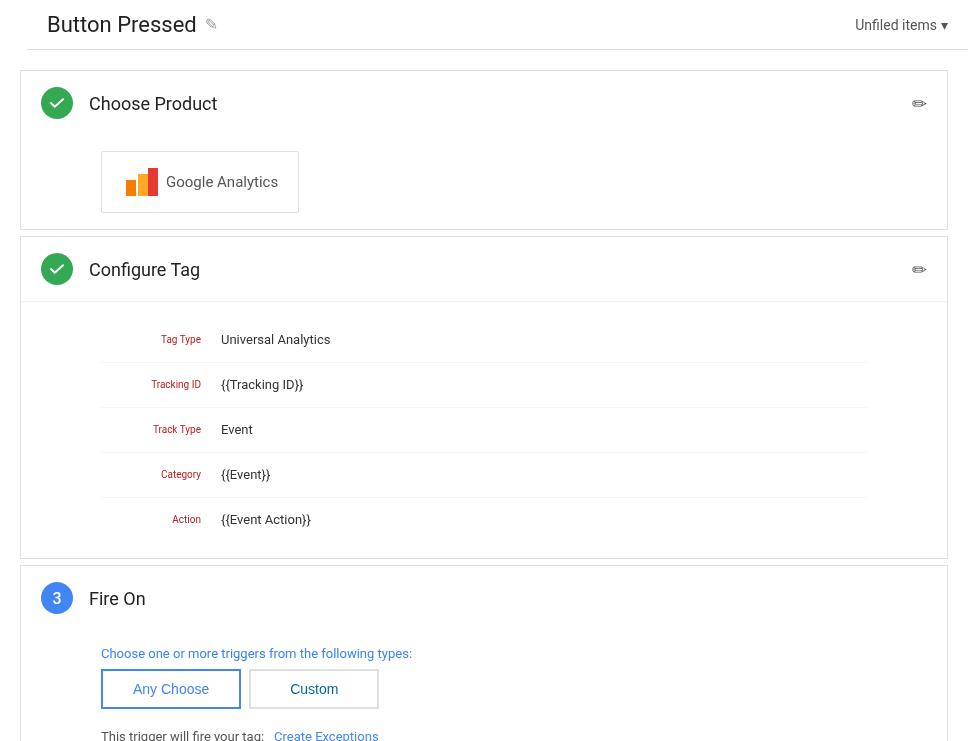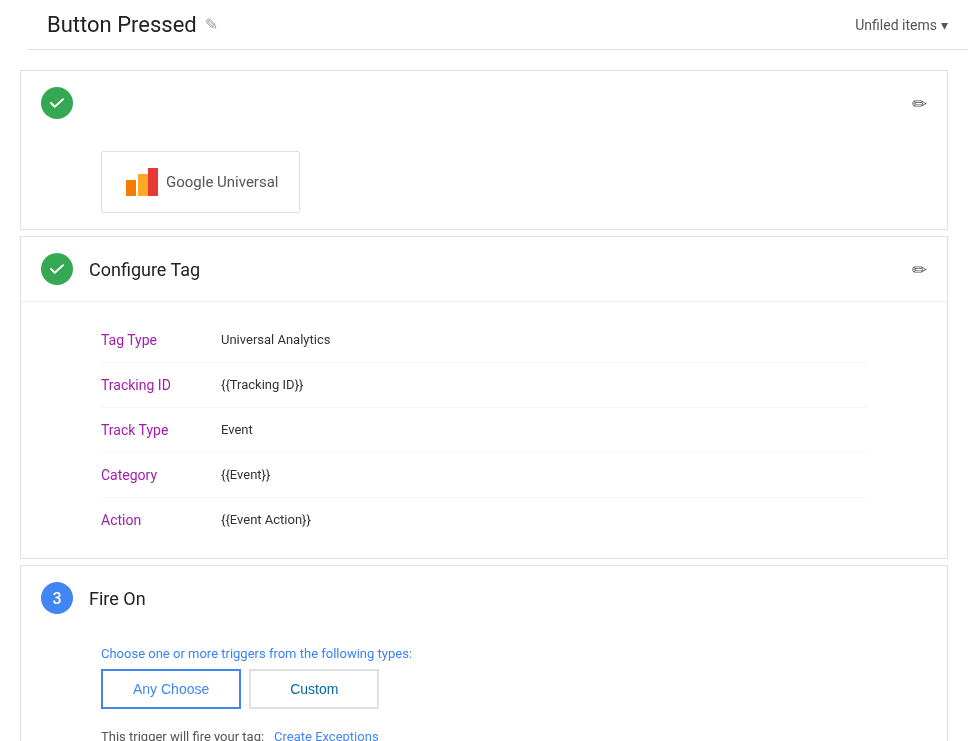--- a/index.html
+++ b/index.html
@@ -143,23 +143,23 @@
       padding: 10px 0;
       border-bottom: 1px solid #f5f5f5;
     }
 
     .config-row:last-child {
       border-bottom: none;
     }
 
     .config-label {
       width: 120px;
-      color: #a21caf;
-      font-size: 14px;
-      text-align: left;
+      color: #b91c1c;
+      font-size: 10px;
+      text-align: right;
       padding-right: 20px;
       line-height: 24px;
     }
 
     .config-value {
       color: #333;
       font-size: 13px;
       line-height: 24px;
     }
 
@@ -256,39 +256,40 @@
 
   <div class="sections-wrapper">
 
     <div class="section-block" style="margin-top: 20px;">
       <div class="section-header no-border">
         <div class="circle-check">
           <svg viewBox="0 0 24 24" fill="none" xmlns="http://www.w3.org/2000/svg">
             <polyline points="4,12 9,17 20,7" stroke="white" stroke-width="2.5" stroke-linecap="round" stroke-linejoin="round"></polyline>
           </svg>
         </div>
+        <span class="section-title">Choose Product</span>
         <span class="pencil-icon">✏</span>
       </div>
       <div class="choose-product-body">
         <div class="ga-box">
           <div class="ga-icon-wrapper">
 
             <svg width="36" height="36" viewBox="0 0 36 36" xmlns="http://www.w3.org/2000/svg">
               <rect width="36" height="36" fill="white"></rect>
 
               <rect x="4" y="16" width="10" height="16" fill="#F57C00"></rect>
 
               <rect x="16" y="10" width="10" height="22" fill="#FFA726"></rect>
 
               <polygon points="27,4 36,4 36,12 31.5,8 27,4" fill="#E53935"></polygon>
               <rect x="26" y="4" width="10" height="28" fill="#E53935"></rect>
             </svg>
           </div>
           <span class="ga-text">
-            <span class="ga-google">Google </span><span class="ga-analytics">Universal</span>
+            <span class="ga-google">Google </span><span class="ga-analytics">Analytics</span>
           </span>
         </div>
       </div>
     </div>
 
     <div class="section-block">
       <div class="section-header">
         <div class="circle-check">
           <svg viewBox="0 0 24 24" fill="none" xmlns="http://www.w3.org/2000/svg">
             <polyline points="4,12 9,17 20,7" stroke="white" stroke-width="2.5" stroke-linecap="round" stroke-linejoin="round"></polyline>

